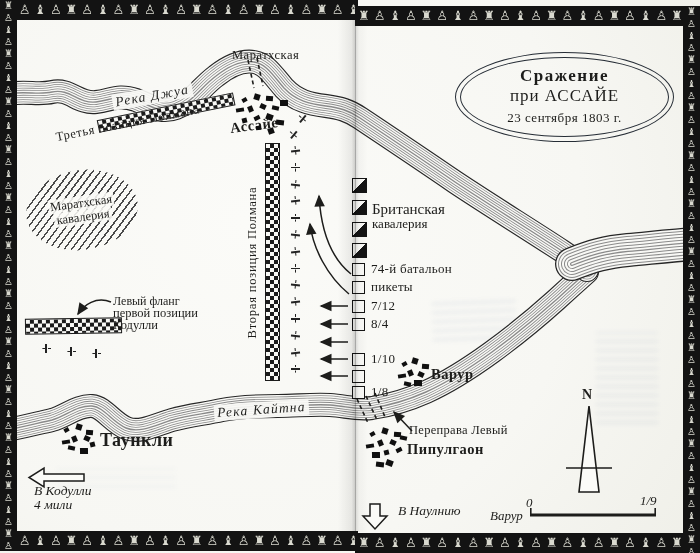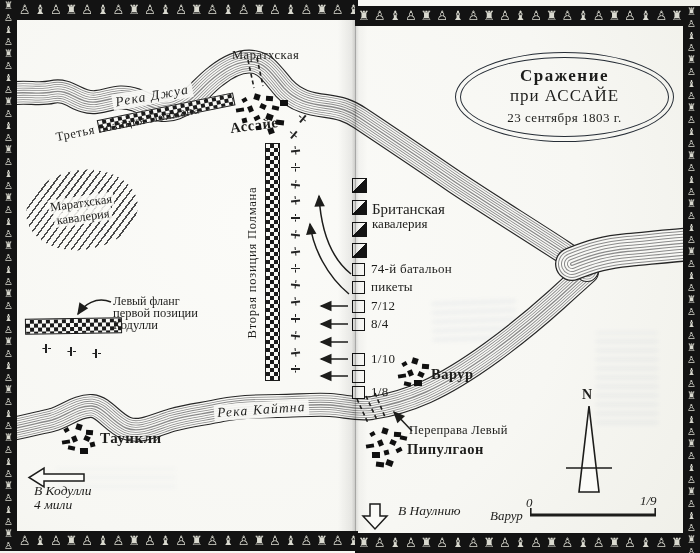--- a/index.html
+++ b/index.html
@@ -172,21 +172,21 @@
   <div class="lbl" style="left:372px;top:216px;font-size:13px;">кавалерия</div>
 
   <div class="lbl" style="left:113px;top:294px;font-size:12px;">Левый фланг</div>
   <div class="lbl" style="left:113px;top:306px;font-size:12.5px;">первой позиции</div>
   <div class="lbl" style="left:113px;top:318px;font-size:12.5px;">Кодулли</div>
 
   <div class="lbl riverlbl" style="left:214px;top:402px;transform:rotate(-4deg);">Река Кайтна</div>
   <div class="lbl bold" style="left:431px;top:366px;font-size:14.5px;letter-spacing:.5px;">Варур</div>
   <div class="lbl" style="left:409px;top:423px;font-size:12.5px;letter-spacing:.3px;">Переправа Левый</div>
   <div class="lbl bold" style="left:407px;top:441px;font-size:14.5px;letter-spacing:.5px;">Пипулгаон</div>
-  <div class="lbl bold" style="left:100px;top:430px;font-size:15px;letter-spacing:.5px;">Таункли</div>
+  <div class="lbl bold" style="left:100px;top:430px;font-size:18px;letter-spacing:.5px;">Таункли</div>
 
   <div class="lbl it" style="left:34px;top:483px;font-size:13.5px;">В Кодулли</div>
   <div class="lbl it" style="left:34px;top:497px;font-size:13.5px;">4 мили</div>
   <div class="lbl it" style="left:398px;top:503px;font-size:13.5px;">В Наулнию</div>
 
   <div class="lbl bold" style="left:582px;top:387px;font-size:14px;">N</div>
   <div class="lbl it" style="left:490px;top:508px;font-size:13px;">Варур</div>
   <div class="lbl it" style="left:526px;top:495px;font-size:13px;">0</div>
   <div class="lbl it" style="left:640px;top:493px;font-size:13px;">1/9</div>
 

